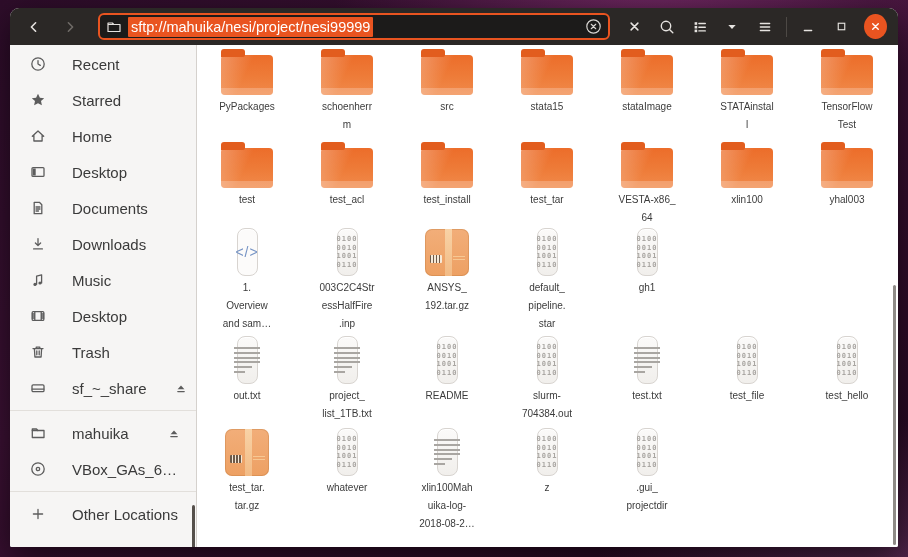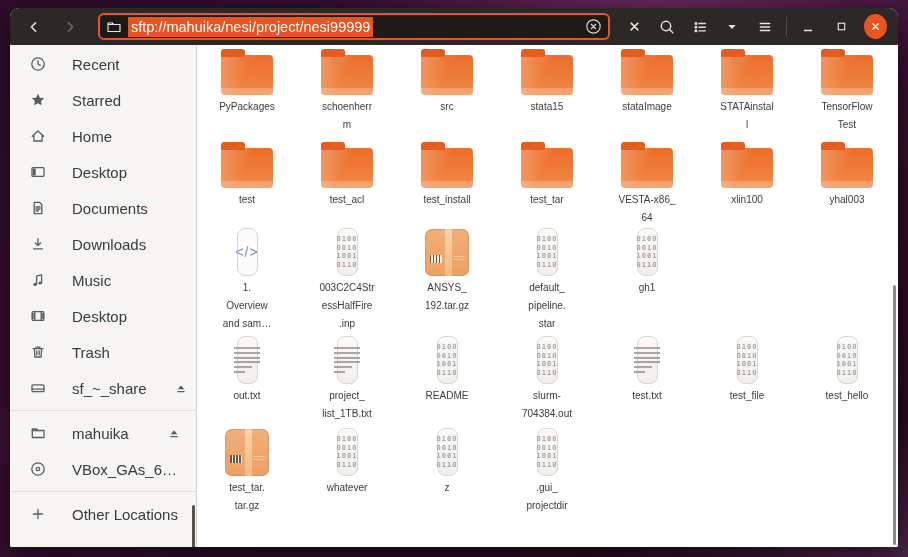--- a/index.html
+++ b/index.html
@@ -580,20 +580,37 @@
 0010
 1001
 0110</pre>
                 </div>
               </div>
               <div class="flabel">whatever</div>
             </div>
             <div class="fcell">
               <div class="fslot">
                 <div class="i-doc">
+                  <div class="tl">
+                    <i></i>
+                    <i></i>
+                    <i></i>
+                    <i></i>
+                    <i class="w70"></i>
+                    <i class="w40"></i>
+                  </div>
+                </div>
+              </div>
+              <div class="flabel">xlin100Mah
+uika-log-
+2018-08-2…</div>
+            </div>
+            <div class="fcell">
+              <div class="fslot">
+                <div class="i-doc">
                   <pre class="bin">0100
 0010
 1001
 0110</pre>
                 </div>
               </div>
               <div class="flabel">z</div>
             </div>
             <div class="fcell">
               <div class="fslot">

